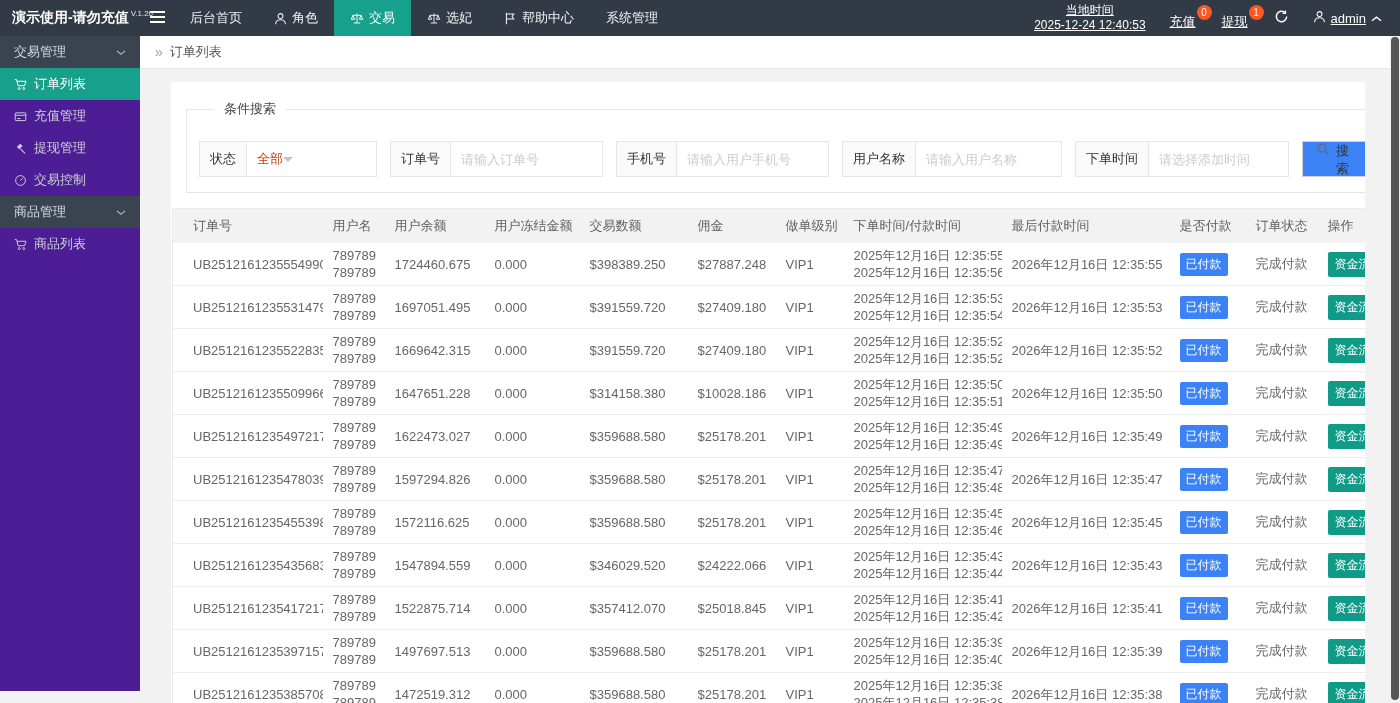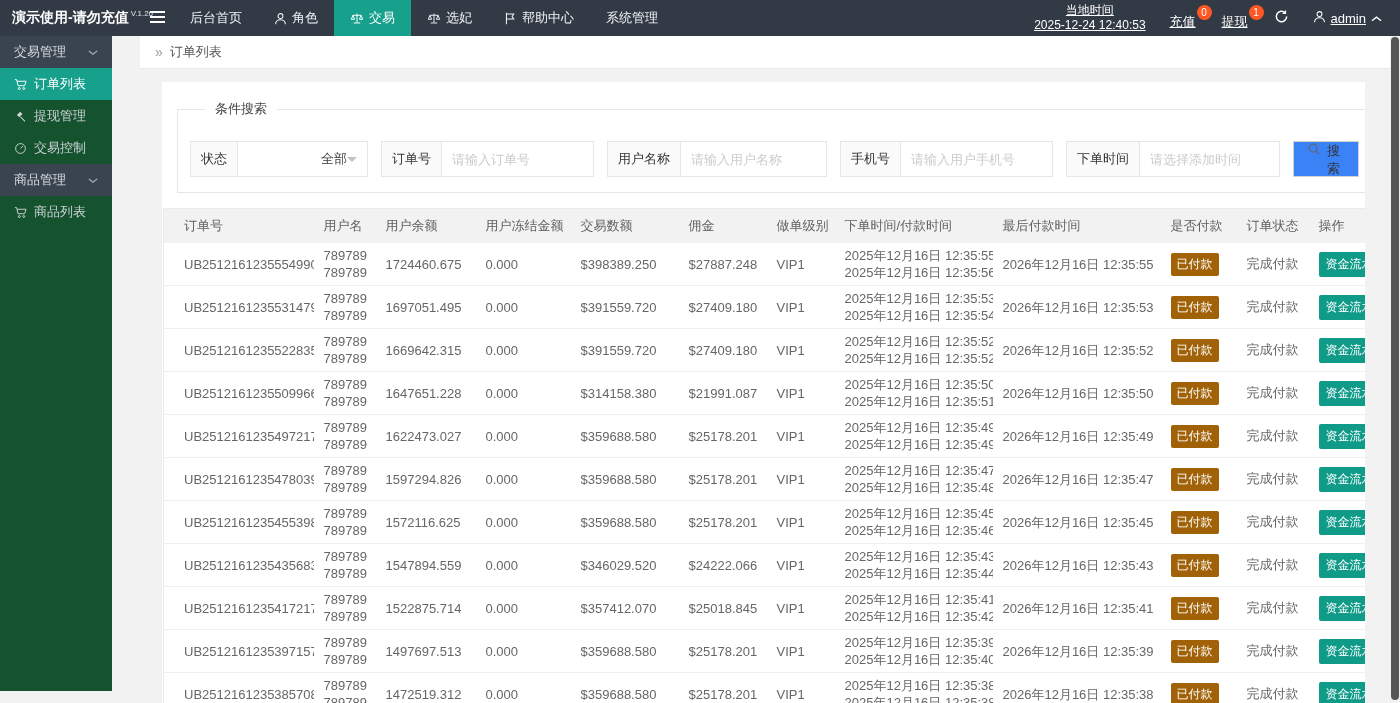--- a/index.html
+++ b/index.html
@@ -15,54 +15,54 @@
   .nav-item.active { background:#17a08c; color:#fff; }
   .nav-item svg { display:block; }
   .top-right { margin-left:auto; display:flex; align-items:center; color:#fff;text-decoration:underline; }
   .local-time { text-align:center; font-size:12px; line-height:15px; padding:0 14px; }
   .top-link { position:relative; font-size:13px; margin:8px 16px 0 10px; cursor:pointer; }
   .top-badge { position:absolute; top:-8px; right:-16px; background:#ff5722; color:#fff; font-size:10px; height:15px; min-width:15px; line-height:15px; text-align:center; border-radius:8px; padding:0 4px; }
   .refresh { margin:0 14px 0 10px; cursor:pointer; display:flex; align-items:center; }
   .admin-box { display:flex; align-items:center; gap:5px; padding:0 18px 0 10px; font-size:13px; cursor:pointer; }
 
   
-  .sidebar { position:absolute; top:36px; left:0; bottom:12px; width:112px; background:#14532d; z-index:20; }
+  .sidebar { position:absolute; top:36px; left:0; bottom:12px; width:140px; background:#4c1d95; z-index:20; }
   .side-group { height:32px; display:flex; align-items:center; justify-content:space-between; padding:0 14px; background:#3a4350; color:#d8dbe0; font-size:13px; cursor:pointer; }
   .side-item { height:32px; display:flex; align-items:center; gap:7px; padding-left:14px; color:#ccd0d7; font-size:13px; cursor:pointer; }
   .side-item.active { background:#17a08c; color:#fff; }
   .side-item svg, .side-group svg { display:block; flex:none; }
 
   
   .main { position:absolute; top:36px; left:140px; right:10px; bottom:0; background:#f2f2f2; }
   .breadcrumb-bar { height:33px; background:#fff; border-bottom:1px solid #e8e8e8; display:flex; align-items:center; padding-left:15px; font-size:13px; }
   .crumb-sep { color:#999; margin-right:7px; font-size:14px; }
   .crumb-label { color:#555; }
-  .content { padding:13px 25px 0 22px; height:calc(100% - 33px); }
+  .content { padding:13px 25px 0 31px; height:calc(100% - 33px); }
   .card { background:#fff; height:100%; overflow:hidden; }
 
   
   fieldset.search { border:1px solid #e6e6e6; margin:18px 15px 0 15px; padding:12px 12px 15px 12px; }
   fieldset.search legend { margin-left:15px; padding:0 10px; font-size:13px; color:#444; }
   .search-row { display:flex; align-items:center; gap:13px; margin-top:11px; }
   .igroup { display:flex; align-items:stretch; height:36px; }
   .igroup .ilabel { display:flex; align-items:center; background:#fafafa; border:1px solid #e6e6e6; padding:0 10px; font-size:13px; color:#333; white-space:nowrap; }
   .igroup input { border:1px solid #e6e6e6; border-left:none; width:152px; padding:0 10px; font-size:13px; color:#737373; outline:none; font-family:inherit; }
   .igroup input::placeholder { color:#ccc; }
-  .fake-select { display:flex; align-items:center; justify-content:flex-end; border:1px solid #e6e6e6; border-left:none; width:130px; padding:0 10px; font-size:13px; color:#404040; cursor:pointer; background:#fff; }
+  .fake-select { display:flex; align-items:center; justify-content:flex-start; border:1px solid #e6e6e6; border-left:none; width:130px; padding:0 10px; font-size:13px; color:#c2410c; cursor:pointer; background:#fff; }
   .caret { width:0; height:0; border-left:5px solid transparent; border-right:5px solid transparent; border-top:5px solid #c2c2c2; }
   .search-btn { height:36px; display:flex; align-items:flex-start; gap:6px; border:1px solid #d2d2d2; background:#3b82f6; padding:0 13px; font-size:13px; color:#333; cursor:pointer; letter-spacing:5px; font-family:inherit; }
   .search-btn svg { letter-spacing:0; }
 
   
   table.orders { width:calc(100% - 2px); margin:15px 1px 0 1px; border-collapse:collapse; table-layout:fixed; border:1px solid #ebebeb; }
   table.orders th { background:#f2f2f2; font-weight:normal; color:#5f5f5f; font-size:13px; text-align:left; padding:8px 8px 8px 10px; white-space:nowrap; overflow:hidden; }
   table.orders td { padding:4px 8px 4px 10px; font-size:13px; color:#666; border-bottom:1px solid #eee; vertical-align:middle; white-space:nowrap; overflow:hidden; }
   table.orders th:first-child, table.orders td:first-child { padding-left:20px; }
   td.dates { font-size:12px; line-height:17px; }
-  .badge-paid { display:inline-block; background:#a16207; color:#fff; font-size:12px; padding:3px 6px; border-radius:2px; }
+  .badge-paid { display:inline-block; background:#3b82f6; color:#fff; font-size:12px; padding:3px 6px; border-radius:2px; }
   .btn-flow { display:inline-block; background:#109b89; color:#fff; font-size:12px; padding:4px 7px; border-radius:2px; cursor:pointer; }
 
   
   .vscroll { position:absolute; top:36px; right:0; bottom:0; width:10px; background:#f1f1f1; z-index:25; }
   .vscroll .thumb { position:absolute; left:1px; right:1px; top:1px; bottom:3px; background:#555; border-radius:4px; }
 </style>
 </head>
 <body>
 
 <div class="topbar">
@@ -171,20 +171,29 @@
   </div>
   <div class="side-item active">
     <span>
       <svg width="13" height="13" viewBox="0 0 16 16" fill="none" stroke="#fff" stroke-width="1.2">
           <path d="M1 2h2.2l1.8 7.5h8l1.8-5.5H4"></path>
           <circle cx="6.5" cy="13" r="1.2"></circle>
           <circle cx="12" cy="13" r="1.2"></circle>
         </svg>
     </span>
     <span>订单列表</span>
+  </div>
+  <div class="side-item">
+    <span>
+      <svg width="13" height="13" viewBox="0 0 16 16" fill="none" stroke="#ccd0d7" stroke-width="1.2">
+          <rect x="1.5" y="3.5" width="13" height="9.5" rx="1"></rect>
+          <path d="M1.5 6.5h13M4 10.5h4"></path>
+        </svg>
+    </span>
+    <span>充值管理</span>
   </div>
   <div class="side-item">
     <span>
       <svg width="13" height="13" viewBox="0 0 16 16" fill="none" stroke="#ccd0d7" stroke-width="1.3">
           <path d="M3.5 6l4-4 3 3-4 4z" fill="#ccd0d7" stroke="none"></path>
           <path d="M8 8.5l5.5 5.5"></path>
         </svg>
     </span>
     <span>提现管理</span>
   </div>
@@ -233,26 +242,26 @@
             <div class="fake-select">
               <span>全部</span>
               <span class="caret"></span>
             </div>
           </div>
           <div class="igroup">
             <span class="ilabel">订单号</span>
             <input type="text" placeholder="请输入订单号" style="">
           </div>
           <div class="igroup">
+            <span class="ilabel">手机号</span>
+            <input type="text" placeholder="请输入用户手机号" style="">
+          </div>
+          <div class="igroup">
             <span class="ilabel">用户名称</span>
             <input type="text" style="width: 146px;" placeholder="请输入用户名称">
-          </div>
-          <div class="igroup">
-            <span class="ilabel">手机号</span>
-            <input type="text" placeholder="请输入用户手机号" style="">
           </div>
           <div class="igroup">
             <span class="ilabel">下单时间</span>
             <input type="text" style="width: 140px;" placeholder="请选择添加时间">
           </div>
           <button class="search-btn">
             <span>
               <svg width="14" height="14" viewBox="0 0 16 16" fill="none" stroke="#666" stroke-width="1.3">
                   <circle cx="7" cy="7" r="4.5"></circle>
                   <path d="M10.5 10.5L14 14"></path>
@@ -357,21 +366,21 @@
   </tr>
             <tr>
     <td>UB2512161235509966</td>
     <td class="dates">
                 <div>789789</div>
                 <div>789789</div>
               </td>
     <td>1647651.228</td>
     <td>0.000</td>
     <td>$314158.380</td>
-    <td>$21991.087</td>
+    <td>$10028.186</td>
     <td>VIP1</td>
     <td class="dates">
                 <div>2025年12月16日 12:35:50</div>
                 <div>2025年12月16日 12:35:51</div>
               </td>
     <td class="dates">2026年12月16日 12:35:50</td>
     <td><span class="badge-paid">已付款</span></td>
     <td>完成付款</td>
     <td><span class="btn-flow">资金流水</span></td>
   </tr>

